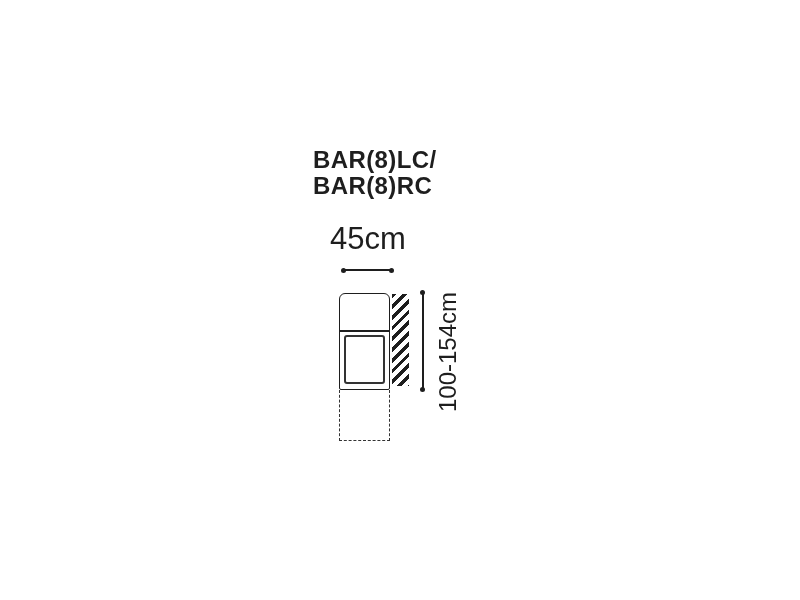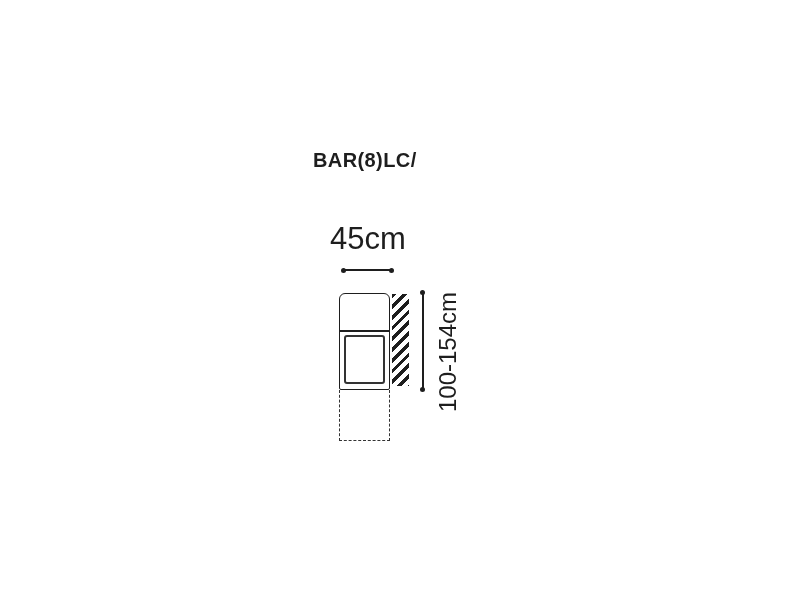--- a/index.html
+++ b/index.html
@@ -10,21 +10,21 @@
     background: var(--bg, #ffffff);
     font-family: "Liberation Sans", sans-serif;
     overflow: hidden;
   }
 
   
   .product-title {
     position: absolute;
     left: 313px;
     top: 147px;
-    font-size: 20px;
+    font-size: 24px;
     line-height: 26px;
     font-weight: 700;
     letter-spacing: 0.4px;
     color: var(--ink, #1e1e1e);
     white-space: nowrap;
   }
 
   
   .width-label {
     position: absolute;
@@ -136,20 +136,21 @@
     white-space: nowrap;
   }
 </style>
 </head>
 <body>
 
 <div class="canvas">
 
   <div class="product-title">
     <div>BAR(8)LC/</div>
+    <div>BAR(8)RC</div>
   </div>
 
   <div class="width-label">45cm</div>
 
   <div class="hdim-line"></div>
   <span class="dim-dot dot-h-left"></span>
   <span class="dim-dot dot-h-right"></span>
 
   <div class="fixture-body">
     <div class="fixture-divider"></div>

